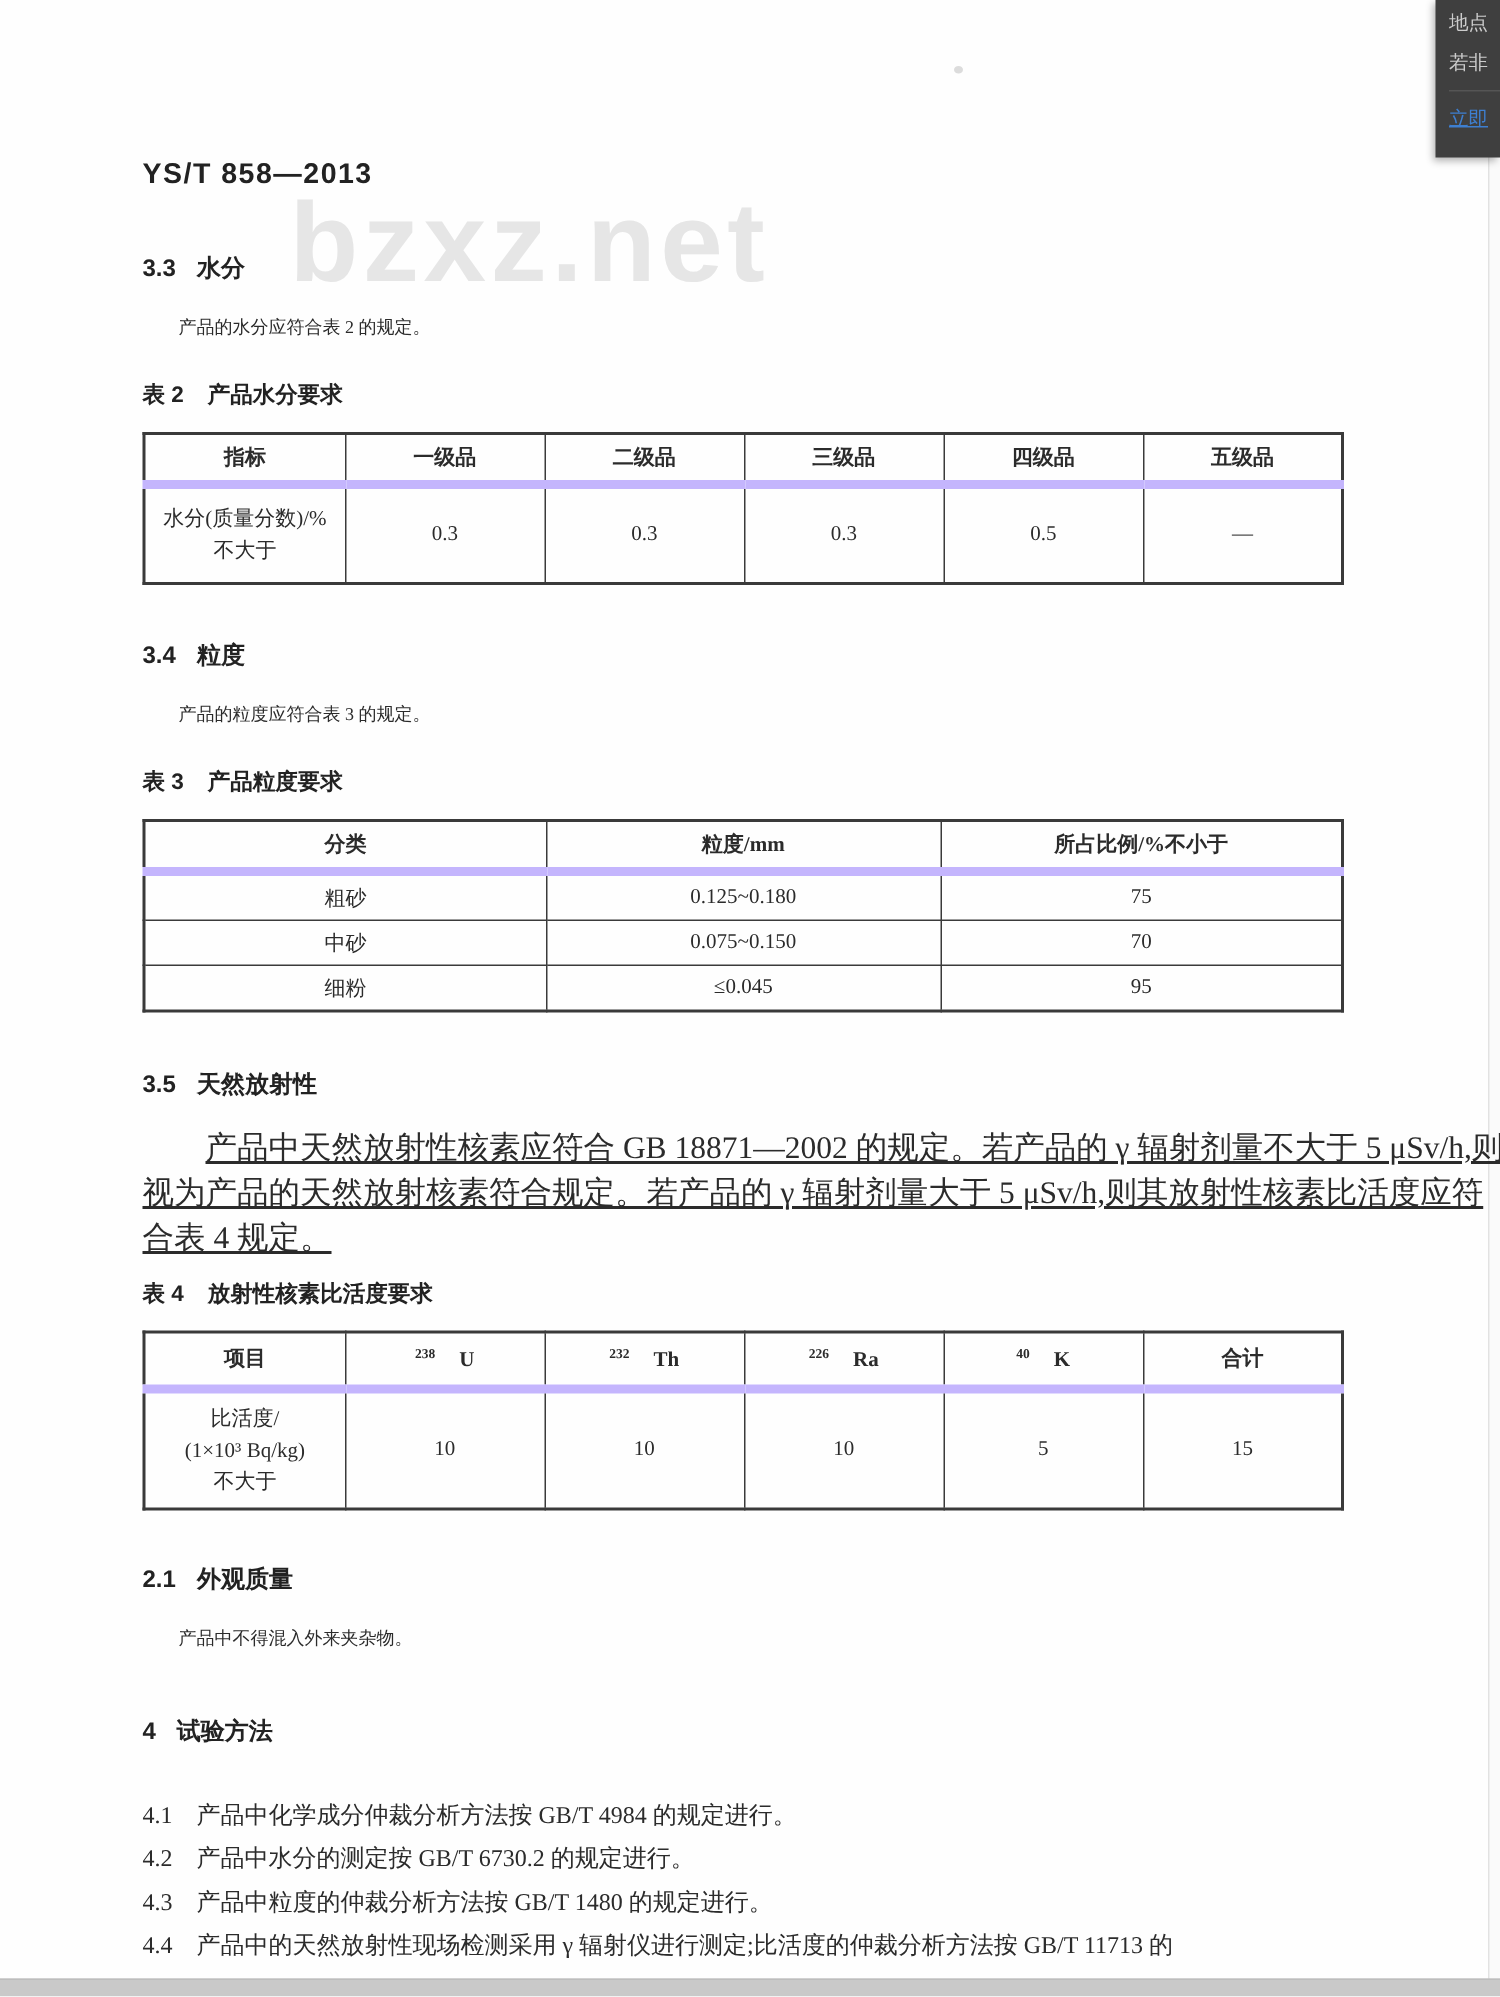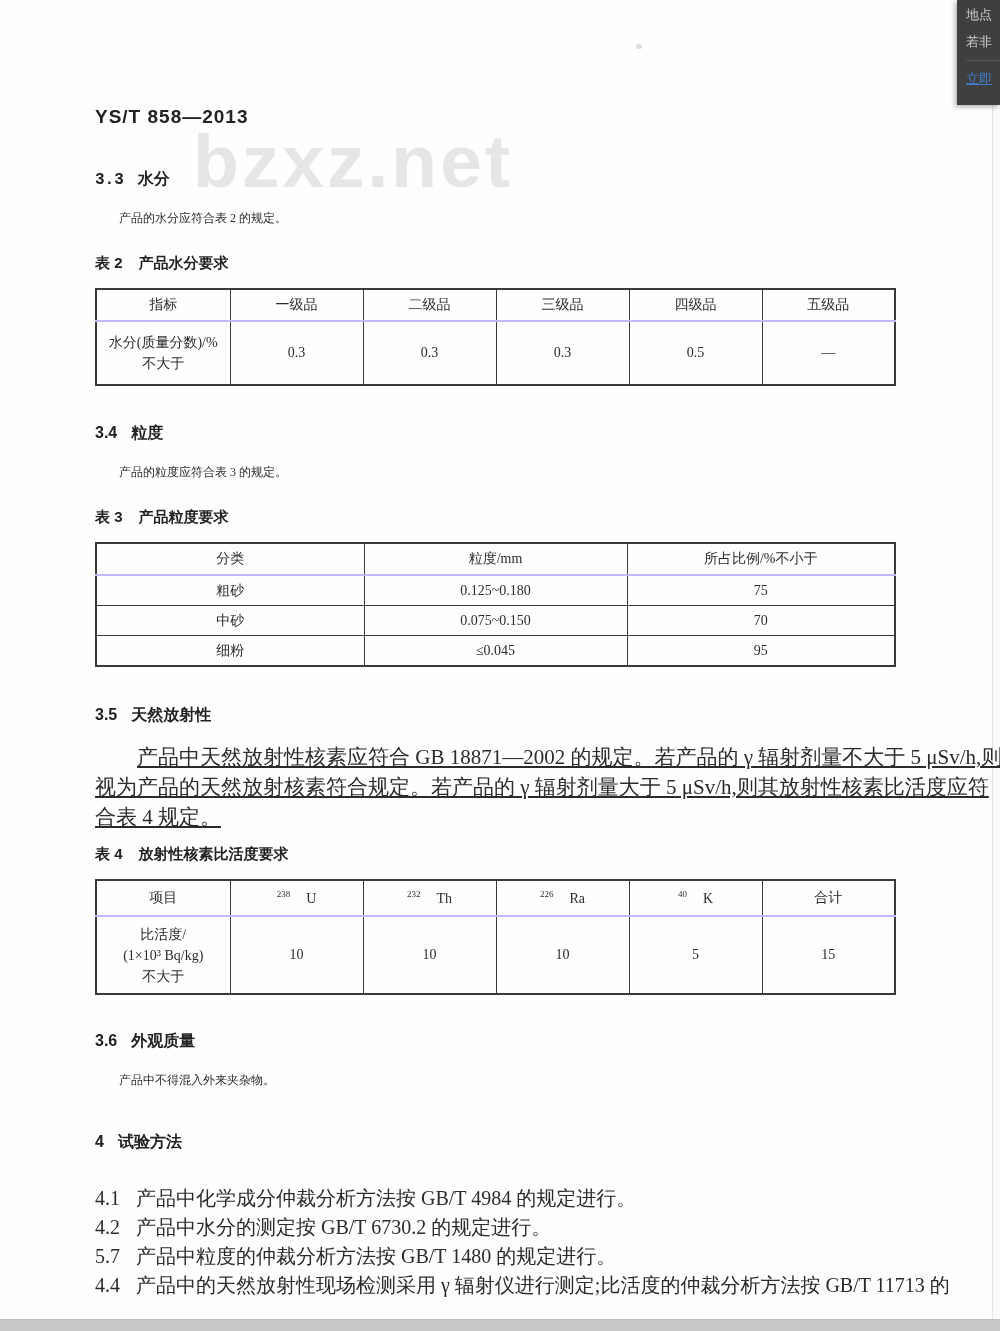--- a/index.html
+++ b/index.html
@@ -21,53 +21,53 @@
     font-weight:bold;font-size:75px;letter-spacing:3px;
     color:#e6e6e6;user-select:none;
   }
 
   .content{position:relative;z-index:1;padding:0 104px 0 95px;width:801px;box-sizing:content-box;}
 
   .doc-header{margin-top:106px;font-size:19px;font-weight:bold;letter-spacing:1px;font-family:"Liberation Sans", sans-serif;color:#222;}
 
   .sec-heading{font-family:"Liberation Sans", sans-serif;font-weight:bold;font-size:16px;color:#222;}
   .sec-heading .h-num{margin-right:14px;}
-  .h-33{margin-top:41px;font-family:Liberation Mono, monospace;}
+  .h-33{margin-top:41px;}
   .h-34{margin-top:37px;}
   .h-35{margin-top:38px;}
   .h-36{margin-top:36px;}
   .h-4{margin-top:42px;}
 
   .body-para{font-size:12px;line-height:20px;margin-top:18px;text-indent:2em;color:#2b2b2b;}
 
   .tbl-title{margin-top:26px;text-align:left;font-family:"Liberation Sans", sans-serif;font-weight:bold;font-size:15px;color:#222;}
   .tbl-title .t-num{margin-right:16px;}
 
   table{border-collapse:collapse;table-layout:fixed;width:801px;margin-top:15px;}
   table, tr, th, td{font-size:14px;color:#2b2b2b;}
   table{border:2px solid #3a3a3a;}
   th,td{border:1px solid #3a3a3a;text-align:center;vertical-align:middle;padding:0 4px;overflow:hidden;}
-  thead th{border-bottom:2px solid #c4b5fd;font-weight:400;}
+  thead th{border-bottom:6px solid #c4b5fd;font-weight:700;}
 
   .t2 thead th{height:30px;}
   .t2 tbody td{height:62px;}
   .t3 thead th{height:30px;}
   .t3 tbody td{height:29px;}
   .t4 thead th{height:34px;}
   .t4 tbody td{height:76px;}
   .lbl-line{display:block;line-height:21px;}
   .sup{font-size:9px;vertical-align:super;margin-right:16px;}
 
   .p35{margin-top:16px;}
   .p35 .pl{font-size:21px;line-height:30px;white-space:nowrap;text-align:justify;text-decoration:underline;}
   .p35 .pl.first{text-indent:2em;}
   .t4-title{margin-top:13px;}
 
   .m-items{margin-top:31px;}
-  .m-item{font-size:20px;line-height:29px;white-space:nowrap;}
+  .m-item{font-size:16px;line-height:29px;white-space:nowrap;}
   .m-item .i-num{margin-right:16px;}
 
   .overlay-panel{
     position:absolute;top:0;right:0;width:43px;height:105px;z-index:5;
     background:#3f3f3f;box-shadow:-2px 2px 5px rgba(0,0,0,0.30);
     font-family:"Liberation Sans", sans-serif;font-size:13px;color:#cccccc;
     padding:6px 0 0 9px;box-sizing:border-box;overflow:hidden;white-space:nowrap;
   }
   .overlay-panel .ov-line{line-height:17px;margin-bottom:10px;}
   .overlay-panel .ov-divider{width:60px;height:1px;background:#555;margin:6px 0 9px 0;}
@@ -211,37 +211,37 @@
           <td>10</td>
           <td>10</td>
           <td>10</td>
           <td>5</td>
           <td>15</td>
         </tr>
       </tbody>
     </table>
 
     <div class="sec-heading h-36">
-      <span class="h-num">3.6</span><span>外观质量</span>
+      <span class="h-num">2.1</span><span>外观质量</span>
     </div>
     <div class="body-para">产品中不得混入外来夹杂物。</div>
 
     <div class="sec-heading h-4">
       <span class="h-num">4</span><span>试验方法</span>
     </div>
 
     <div class="m-items">
       <div class="m-item">
         <span class="i-num">4.1</span><span>产品中化学成分仲裁分析方法按 GB/T 4984 的规定进行。</span>
       </div>
       <div class="m-item">
         <span class="i-num">4.2</span><span>产品中水分的测定按 GB/T 6730.2 的规定进行。</span>
       </div>
       <div class="m-item">
-        <span class="i-num">5.7</span><span>产品中粒度的仲裁分析方法按 GB/T 1480 的规定进行。</span>
+        <span class="i-num">4.3</span><span>产品中粒度的仲裁分析方法按 GB/T 1480 的规定进行。</span>
       </div>
       <div class="m-item">
         <span class="i-num">4.4</span><span>产品中的天然放射性现场检测采用 γ 辐射仪进行测定;比活度的仲裁分析方法按 GB/T 11713 的</span>
       </div>
     </div>
 
   </div>
 
   <div class="right-margin"></div>
   <div class="right-edge-line"></div>

